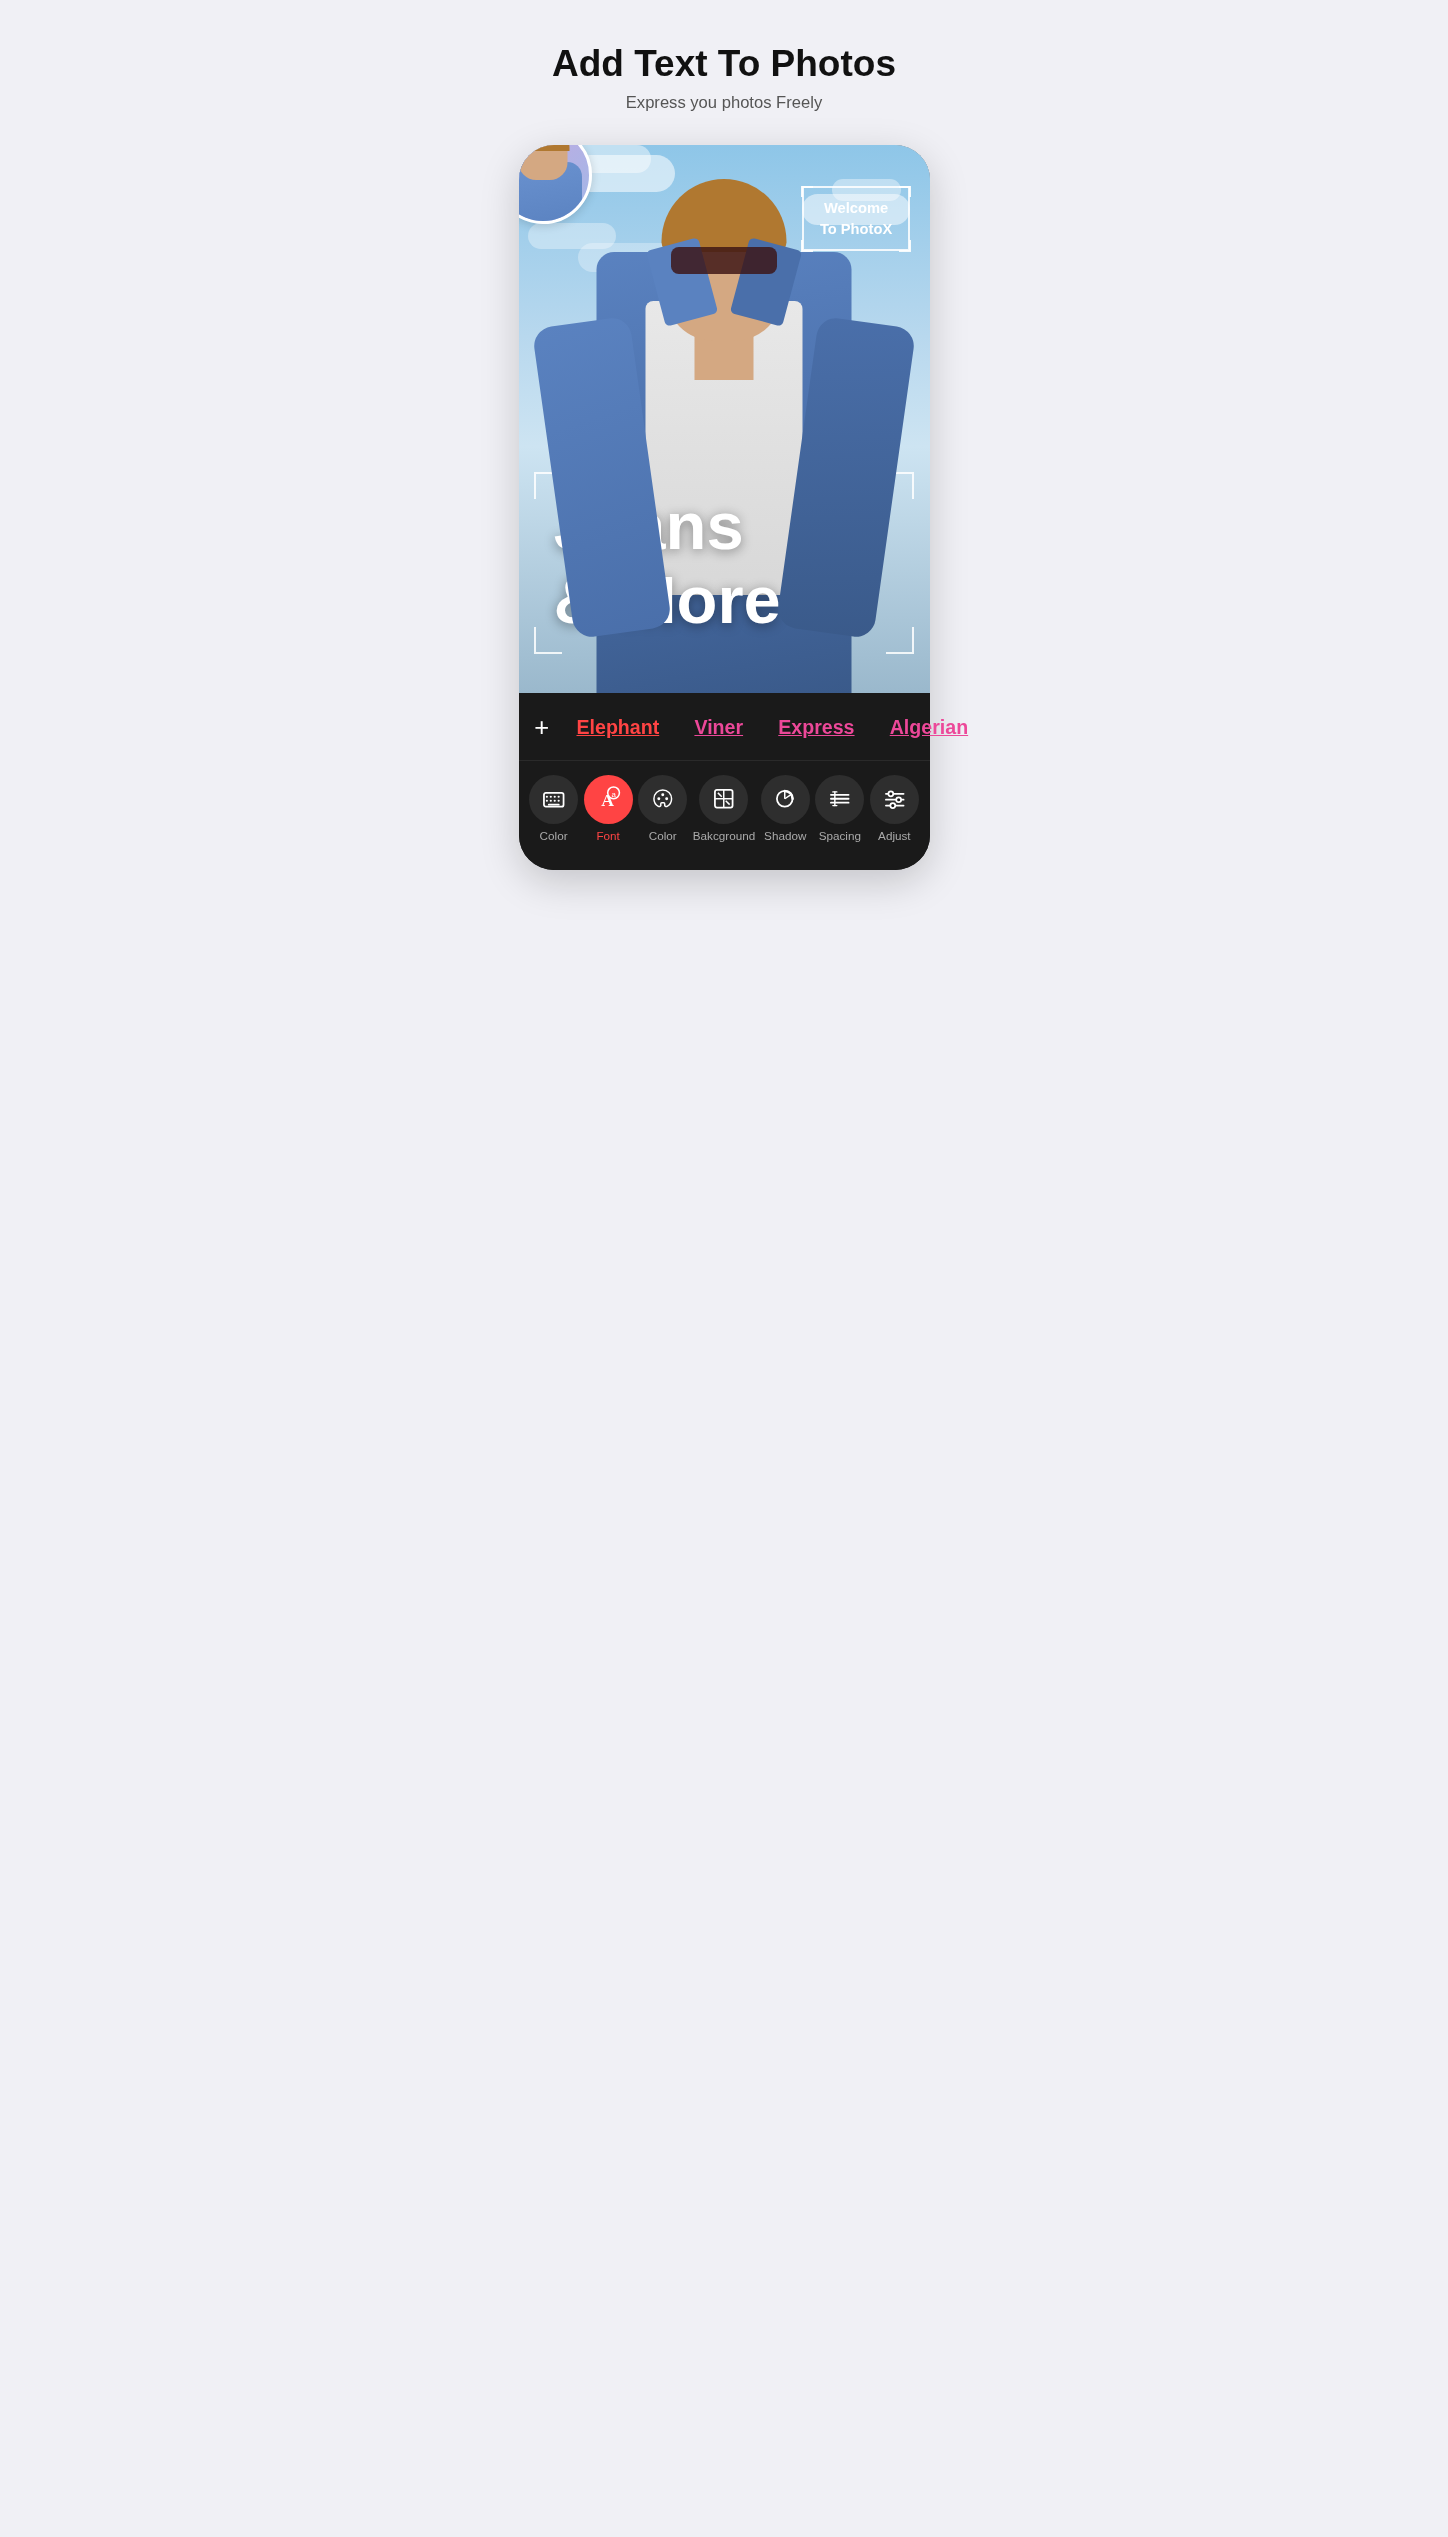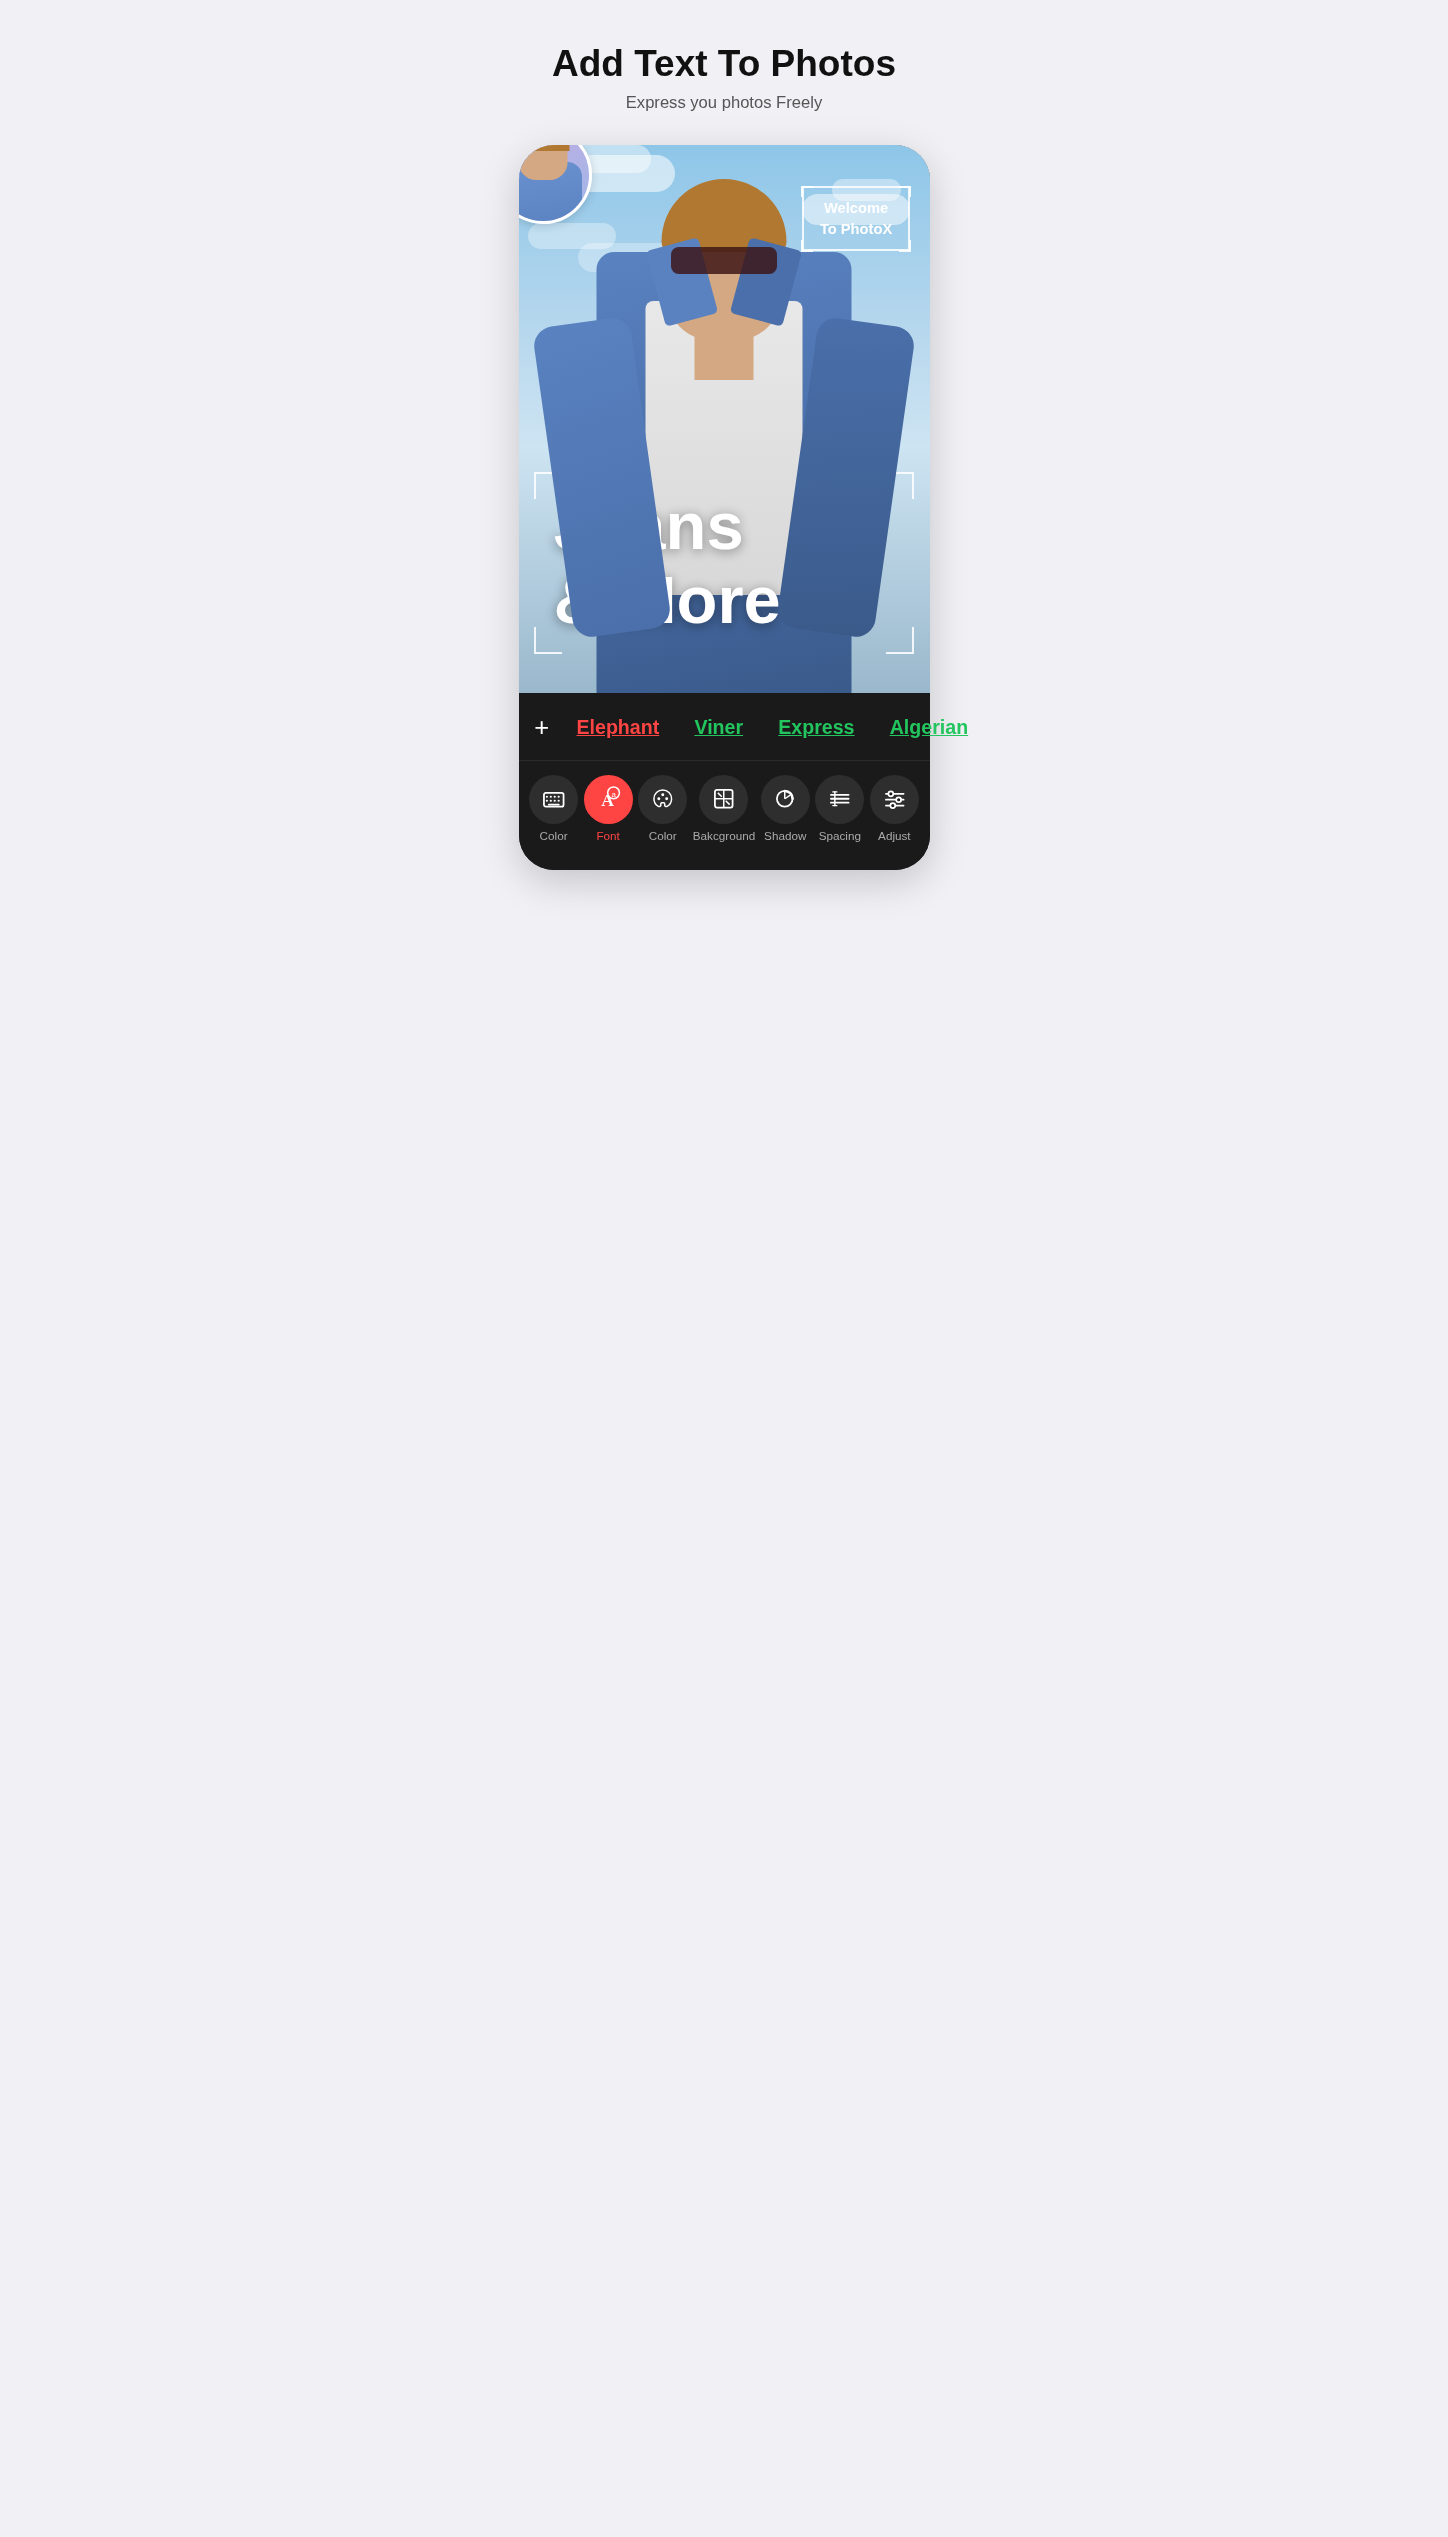--- a/index.html
+++ b/index.html
@@ -143,21 +143,21 @@
       font-weight: 600;
       padding: 0 17.6px;
       cursor: pointer;
       white-space: nowrap;
       text-decoration: underline;
     }
     .font-name.active {
       color: #ff4444;
     }
     .font-name.inactive {
-      color: #22c55e;
+      color: #ec4899;
     }
     
     .tool-row {
       display: flex;
       align-items: center;
       justify-content: space-around;
       padding: 13.7px 7.8px 3.9px 7.8px;
     }
     .tool-item {
       display: flex;

